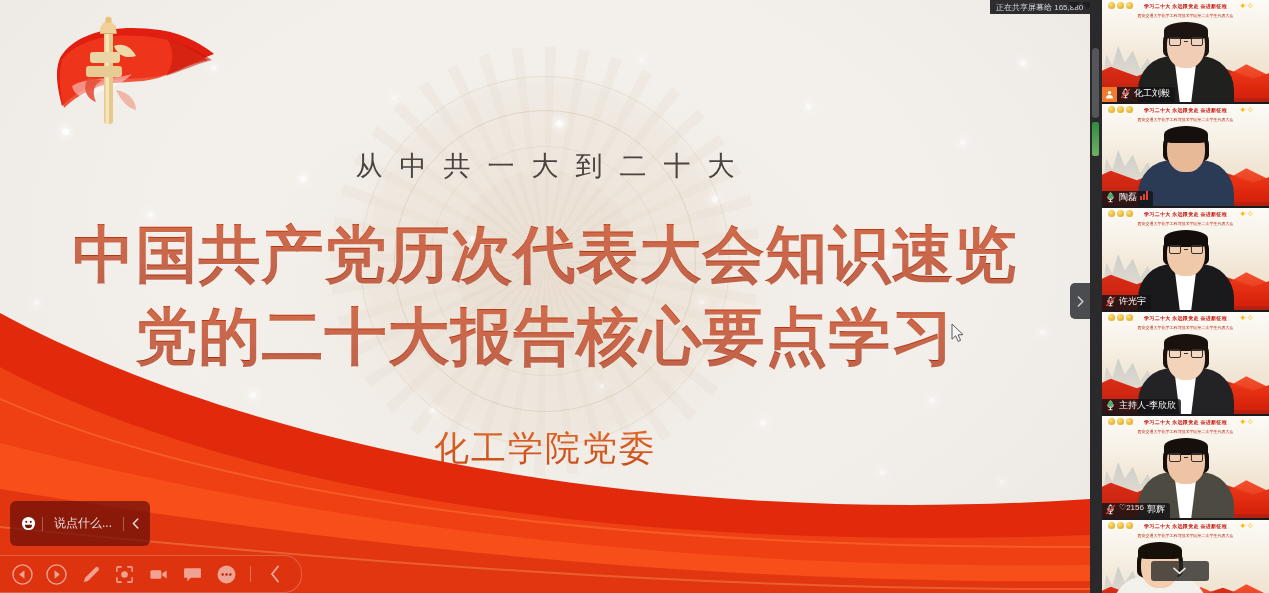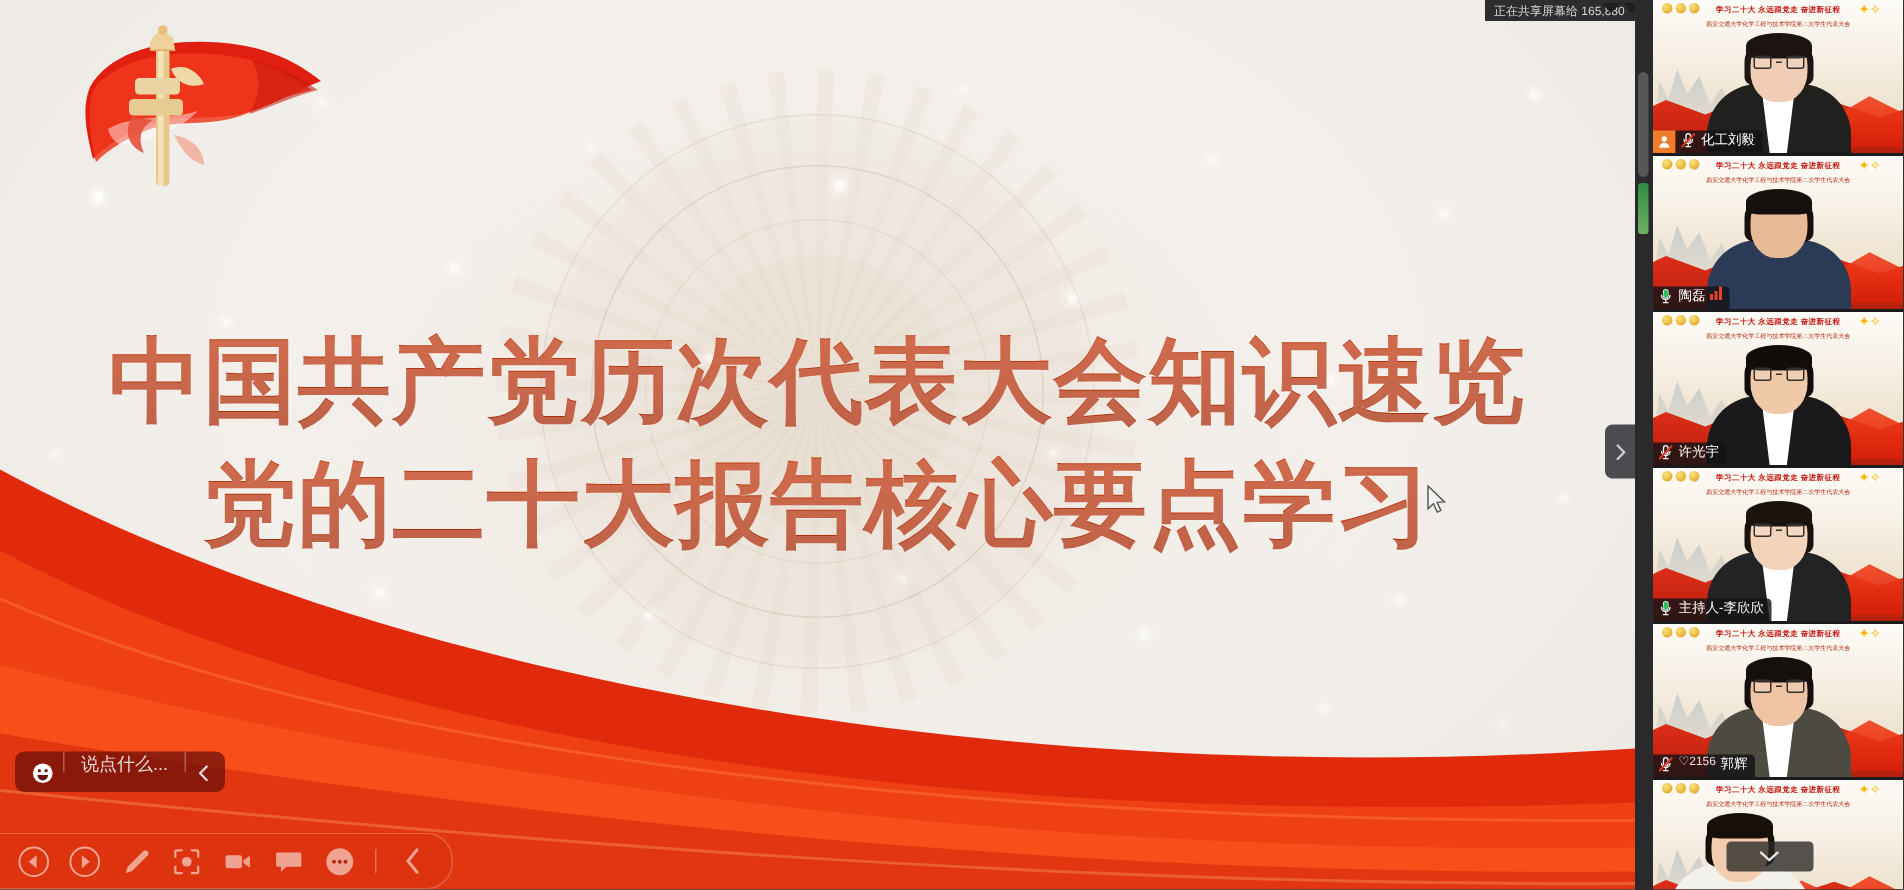--- a/index.html
+++ b/index.html
@@ -49,21 +49,21 @@
       -webkit-background-clip:text;background-clip:text;-webkit-text-fill-color:transparent;
       text-shadow:0 1px 0 rgba(255,255,255,.25);}
   .h1a{top:222px}
   .h1b{top:304px}
   .sub{position:absolute;top:425px;left:0;width:1090px;text-align:center;
        font-size:35px;font-weight:500;letter-spacing:2px;
        background:linear-gradient(180deg,#e0692a 0%,#c64a18 100%);
        -webkit-background-clip:text;background-clip:text;-webkit-text-fill-color:transparent;}
 
   
-  .chatbar{position:absolute;left:10px;top:501px;height:27px;display:flex;
+  .chatbar{position:absolute;left:10px;top:501px;height:45px;display:flex;align-items:center;
            background:rgba(104,14,8,.72);border-radius:6px;padding:0 4px;gap:0;}
   .chatbar .emoji{width:28px;height:29px;display:flex;align-items:center;justify-content:center;
                   font-size:15px;color:#fff;}
   .chatbar .sep{width:1px;height:14px;background:rgba(255,255,255,.3);}
   .chatbar .ph{padding:0 11px;font-size:12px;color:#e7d9d7;white-space:nowrap;}
   .chatbar .chev{width:22px;height:29px;display:flex;align-items:center;justify-content:center;
                  color:#e7d9d7;font-size:12px;}
 
   
   .toolbar{position:absolute;left:-8px;top:555px;height:36px;display:flex;align-items:center;
@@ -194,22 +194,24 @@
         <path d="M72 20 l17 0 l-2 -9 l-13 0 z" fill="#d9ae66"></path>
         <path d="M80 6 c6 3 9 8 8 13 l-16 0 c-1 -5 2 -10 8 -13 z" fill="#f0d199"></path>
         <circle cx="80.5" cy="6" r="3.2" fill="#e8c279"></circle>
         <path d="M86 32 c10 -4 18 2 22 10 c-9 3 -18 0 -22 -10 z" fill="#f0d9a8"></path>
         <rect x="62" y="38" width="30" height="11" rx="3" fill="#ecd5a4"></rect>
         <rect x="58" y="52" width="36" height="11" rx="3" fill="#e7cb93"></rect>
         <path d="M60 64 c-6 10 -2 20 8 24 c-4 -9 -3 -17 6 -22 z" fill="#e6503a" opacity=".9"></path>
         <path d="M88 76 c12 2 20 10 20 20 c-8 -2 -14 -8 -20 -20 z" fill="#f08a70" opacity=".55"></path>
       </svg>
 
+      <div class="kicker">从中共一大到二十大</div>
       <div class="h1 h1b">党的二十大报告核心要点学习</div>
       <div class="h1 h1a">中国共产党历次代表大会知识速览</div>
+      <div class="sub">化工学院党委</div>
 
       <svg class="ribbon" viewBox="0 0 1090 290" preserveAspectRatio="none">
         <path d="M0 18 C240 150 640 236 1090 206 L1090 290 L0 290 Z" fill="#e8b923"></path>
         <path d="M0 10 C240 140 640 226 1090 196 L1090 290 L0 290 Z" fill="#e12a0c"></path>
         <path d="M0 64 C200 170 560 252 1090 232 L1090 290 L0 290 Z" fill="#f14415" opacity=".85"></path>
         <path d="M0 140 C260 206 620 268 1090 262 L1090 290 L0 290 Z" fill="#ff5a1f" opacity=".55"></path>
         <path d="M0 186 C300 236 680 282 1090 278 L1090 290 L0 290 Z" fill="#c61a06" opacity=".45"></path>
         <path d="M0 96 C180 176 520 246 1090 244" stroke="#ff7a3c" stroke-width="2" fill="none" opacity=".45"></path>
         <path d="M0 224 C320 256 700 288 1090 286" stroke="#ffab6a" stroke-width="2" fill="none" opacity=".35"></path>
       </svg>

